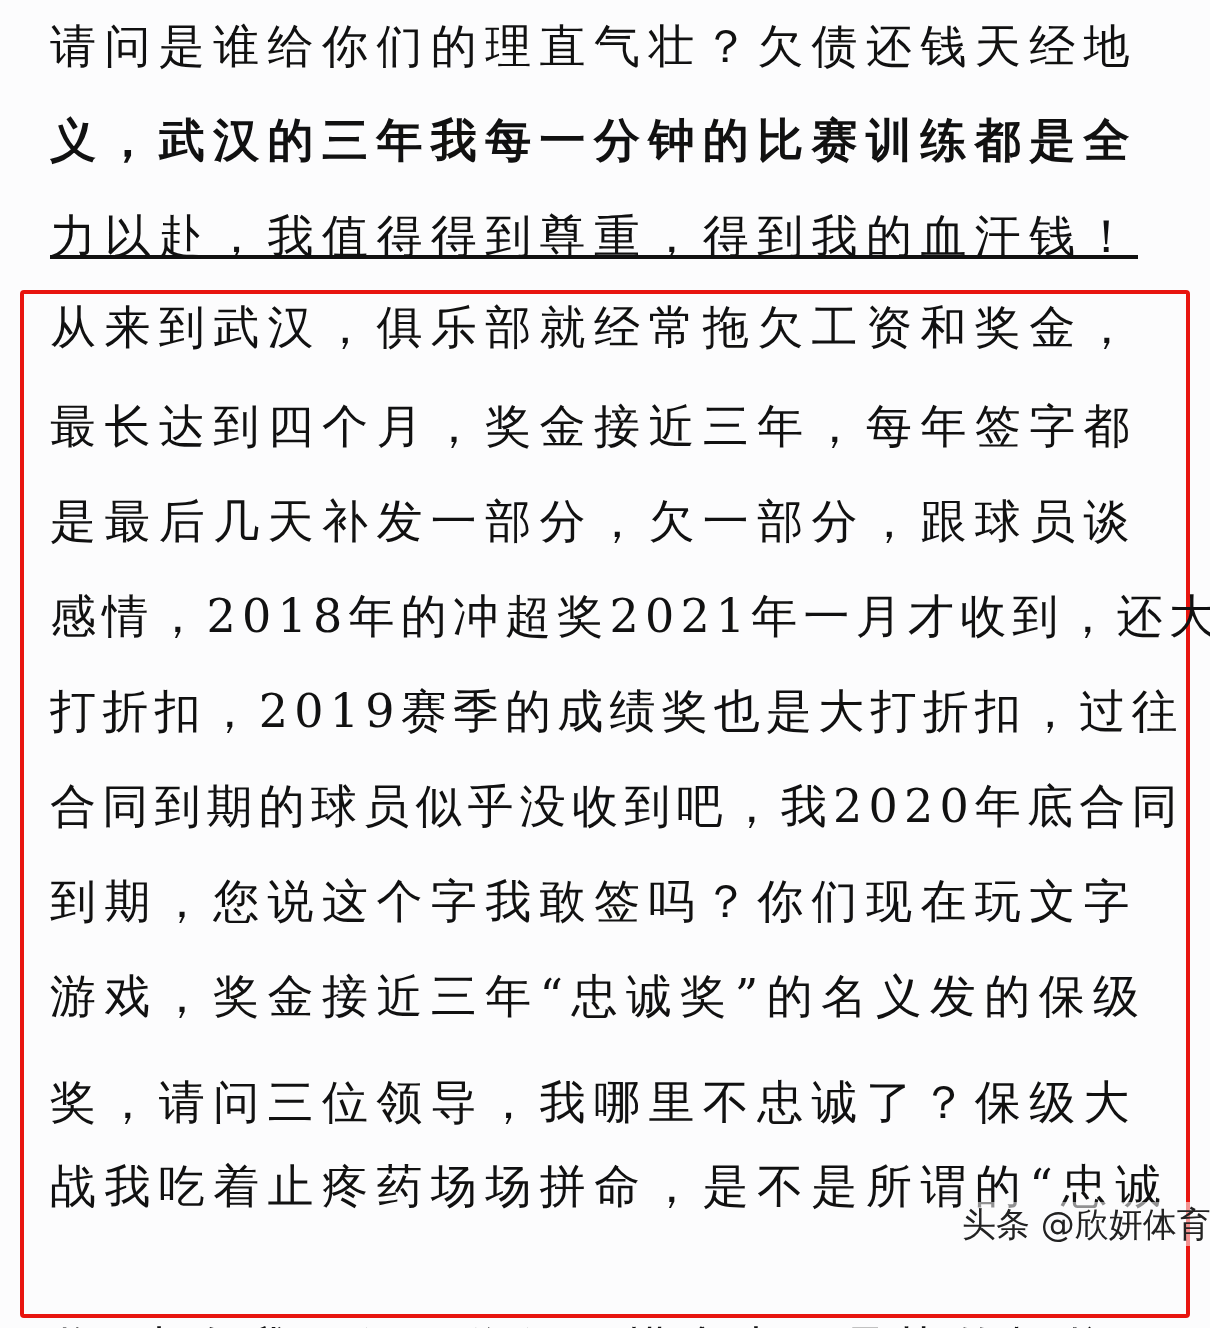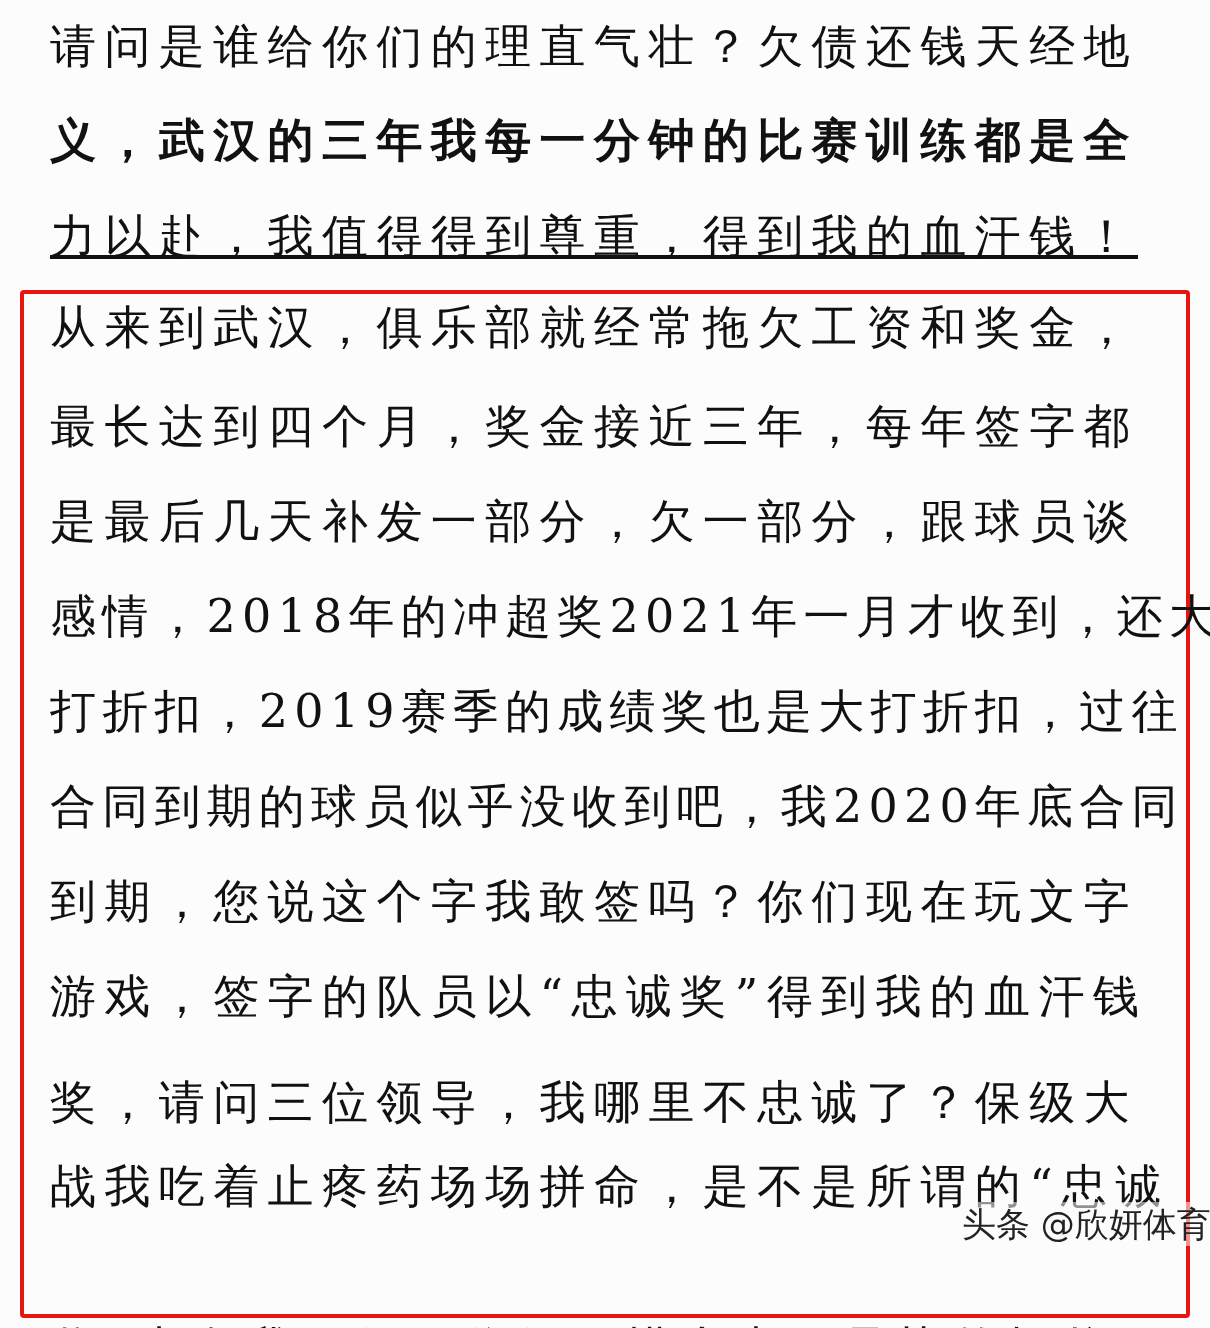--- a/index.html
+++ b/index.html
@@ -60,19 +60,19 @@
 <div class="highlight-box"></div>
 
 <div class="boxed-para">
   <div class="line" style="top:298px;font-family:Liberation Serif, serif;">从来到武汉，俱乐部就经常拖欠工资和奖金，</div>
   <div class="line" style="top:396px;">最长达到四个月，奖金接近三年，每年签字都</div>
   <div class="line" style="top:491px;">是最后几天补发一部分，欠一部分，跟球员谈</div>
   <div class="line" style="top:586px; letter-spacing:6.2px;">感情，2018年的冲超奖2021年一月才收到，还大</div>
   <div class="line" style="top:681px; letter-spacing:6.2px;">打折扣，2019赛季的成绩奖也是大打折扣，过往</div>
   <div class="line" style="top:744px; letter-spacing:6.2px;margin-top:32px;">合同到期的球员似乎没收到吧，我2020年底合同</div>
   <div class="line" style="top:871px;">到期，您说这个字我敢签吗？你们现在玩文字</div>
-  <div class="line" style="top:966px;">游戏，签字的队员以“忠诚奖”得到我的血汗钱</div>
+  <div class="line" style="top:966px;">游戏，奖金接近三年“忠诚奖”的名义发的保级</div>
   <div class="line" style="top:1061px;margin-top:11px;">奖，请问三位领导，我哪里不忠诚了？保级大</div>
   <div class="line" style="top:1156px;">战我吃着止疼药场场拼命，是不是所谓的“忠诚</div>
   <div class="line" style="top:1318px;">奖”也有我一份？你们不惜拿中国足协的招牌</div>
 </div>
 
 <div class="watermark">头条 @欣妍体育</div>
 
 </body></html>

